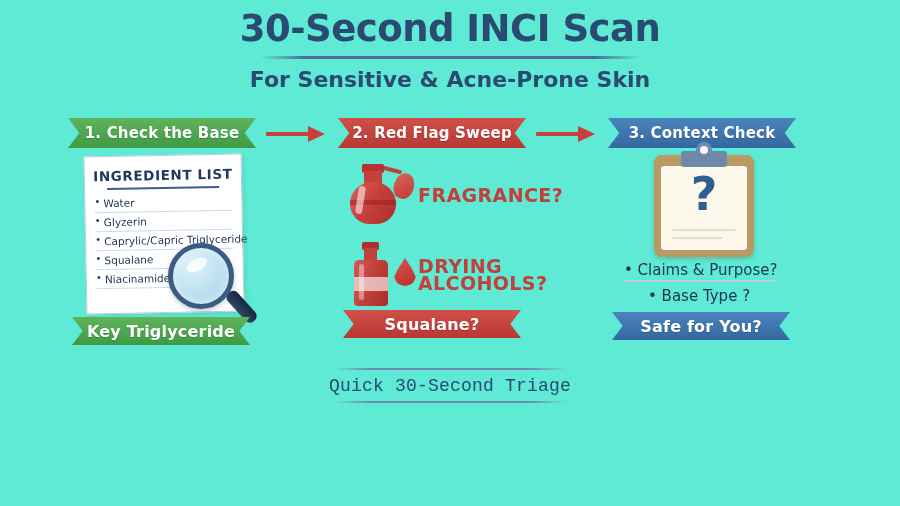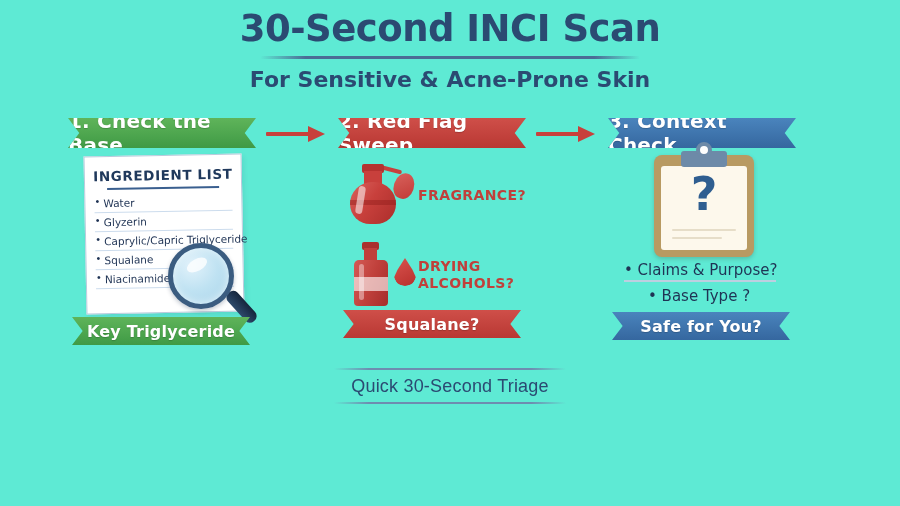--- a/index.html
+++ b/index.html
@@ -40,21 +40,21 @@
   }
 
   
   .ribbon {
     position: relative;
     display: flex; align-items: center; justify-content: center;
     height: 30px;
     color: #ffffff;
     font-family: "DejaVu Sans", sans-serif;
     font-weight: bold;
-    font-size: 20px;
+    font-size: 15px;
     letter-spacing: 0.2px;
     clip-path: polygon(0% 0%, 100% 0%, 94% 50%, 100% 100%, 0% 100%, 6% 50%);
     text-shadow: 0 1px 1px rgba(0,0,0,0.18);
     box-shadow: 0 2px 3px rgba(0,0,0,0.10);
   }
   .ribbon.green  { background: linear-gradient(180deg,#5fb45a 0%, #3f9a45 100%); }
   .ribbon.red    { background: linear-gradient(180deg,#cf4f49 0%, #b93833 100%); }
   .ribbon.blue   { background: linear-gradient(180deg,#4a84bd 0%, #35679f 100%); }
   .ribbon.small  { height: 28px; font-size: 16px; }
 
@@ -145,21 +145,21 @@
   #key-ing-banner { position: absolute; left: 12px; top: 162px; width: 178px; }
 
   
   #col2 { position: absolute; left: 330px; top: 160px; width: 210px; height: 200px; }
   .flag-row { position: absolute; display: flex; align-items: center; }
   #flag-row1 { left: 12px; top: 0; }
   #flag-row2 { left: 12px; top: 80px; }
   .flag-label {
     font-family: "DejaVu Sans", sans-serif;
     font-weight: bold;
-    font-size: 14px;
+    font-size: 19px;
     color: #c0403b;
     letter-spacing: 0.4px;
     line-height: 17px;
   }
   .flag-art { position: relative; width: 76px; height: 70px; flex: 0 0 76px; }
 
   
   #perf-body {
     position: absolute; left: 8px; top: 22px;
     width: 46px; height: 42px;
@@ -296,21 +296,21 @@
   #safe-banner { position: absolute; left: 12px; top: 157px; width: 178px; }
 
   
   #footer { position: absolute; left: 0; top: 368px; width: 900px; text-align: center; }
   .footer-rule {
     width: 232px; height: 2px; margin: 0 auto;
     background: linear-gradient(to right, rgba(62,94,140,0) 0%, #6e8cb0 15%, #6e8cb0 85%, rgba(62,94,140,0) 100%);
   }
   #footer-text {
     margin: 6px 0 5px;
-    font-family: Liberation Sans, sans-serif;
+    font-family: Liberation Mono, monospace;
     font-size: 18px;
     color: #2b4a72;
     letter-spacing: 0.2px;
   }
 </style>
 </head>
 <body>
 
 <div id="page">
 

